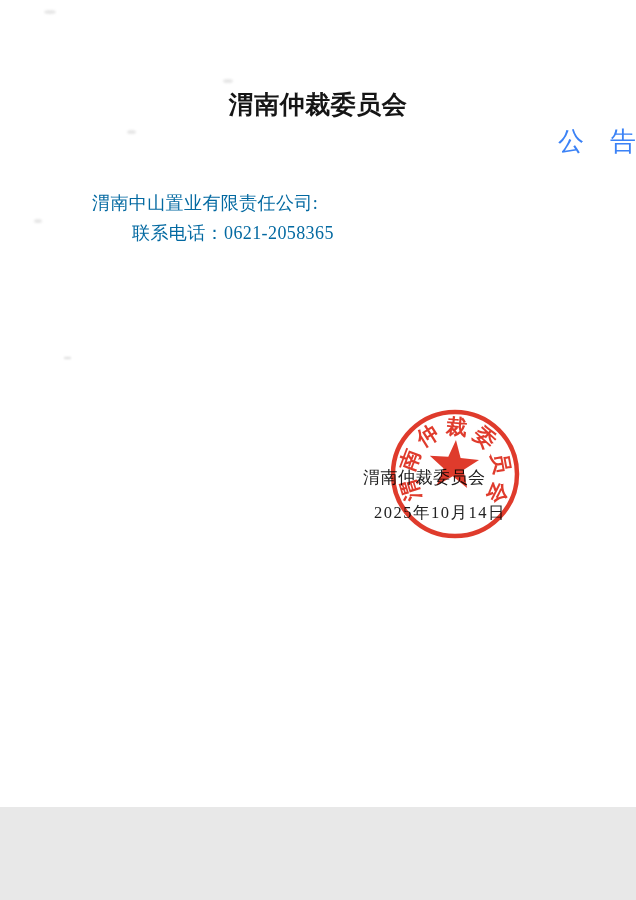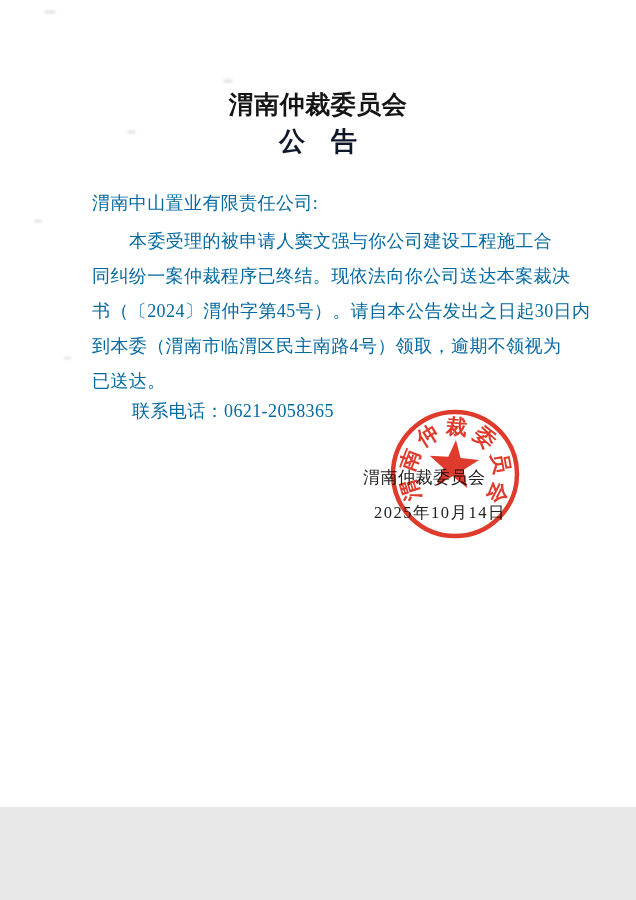--- a/index.html
+++ b/index.html
@@ -25,24 +25,24 @@
     font-size: 25px;
     font-weight: 700;
     letter-spacing: 0.5px;
     color: #151515;
   }
   .title-type {
     position: absolute;
     top: 124px;
     left: 0;
     width: 100%;
-    text-align: center;
+    text-align: right;
     font-size: 26px;
-    font-weight: 700;
-    color: #0f172a;
+    font-weight: 400;
+    color: #3b82f6;
   }
   .body-block {
     position: absolute;
     left: 92px;
     top: 186px;
     width: 470px;
     font-size: 18px;
     line-height: 35px;
     letter-spacing: 0.4px;
     white-space: nowrap;
@@ -100,27 +100,20 @@
   <div class="artifact a2"></div>
   <div class="artifact a3"></div>
   <div class="artifact a4"></div>
   <div class="artifact a5"></div>
 
   <div class="title-org">渭南仲裁委员会</div>
   <div class="title-type">公　告</div>
 
   <div class="body-block">
     <div class="salutation">渭南中山置业有限责任公司:</div>
-    <div class="para">
-      <div class="line-first">本委受理的被申请人窦文强与你公司建设工程施工合</div>
-      <div>同纠纷一案仲裁程序已终结。现依法向你公司送达本案裁决</div>
-      <div>书（〔2024〕渭仲字第45号）。请自本公告发出之日起30日内</div>
-      <div>到本委（渭南市临渭区民主南路4号）领取，逾期不领视为</div>
-      <div>已送达。</div>
-    </div>
     <div class="contact-line">联系电话：0621-2058365</div>
   </div>
 
   <div class="sig-name">渭南仲裁委员会</div>
   <div class="sig-date">2025年10月14日</div>
 
   <div class="seal">
     <svg viewBox="0 0 140 140" xmlns="http://www.w3.org/2000/svg">
       <defs>
         <path id="seal-arc" d="M 41.7 98.3 A 40 40 0 1 1 98.3 98.3" fill="none"></path>

